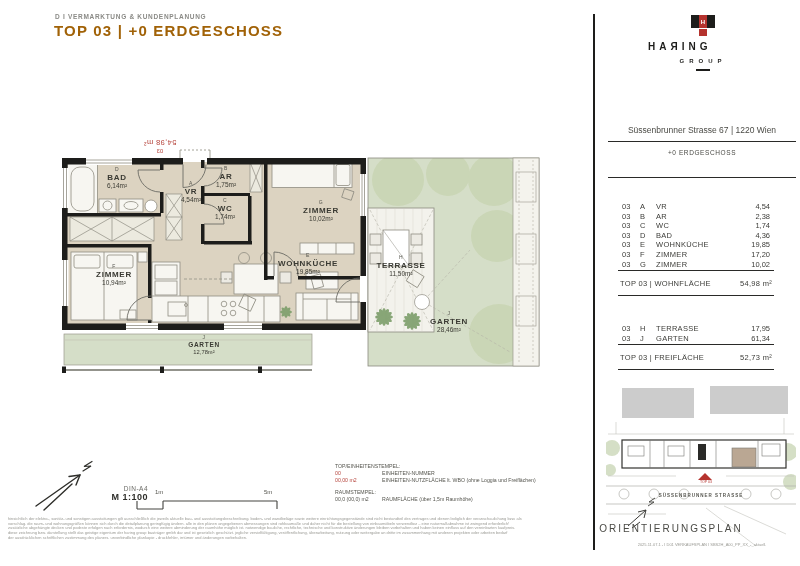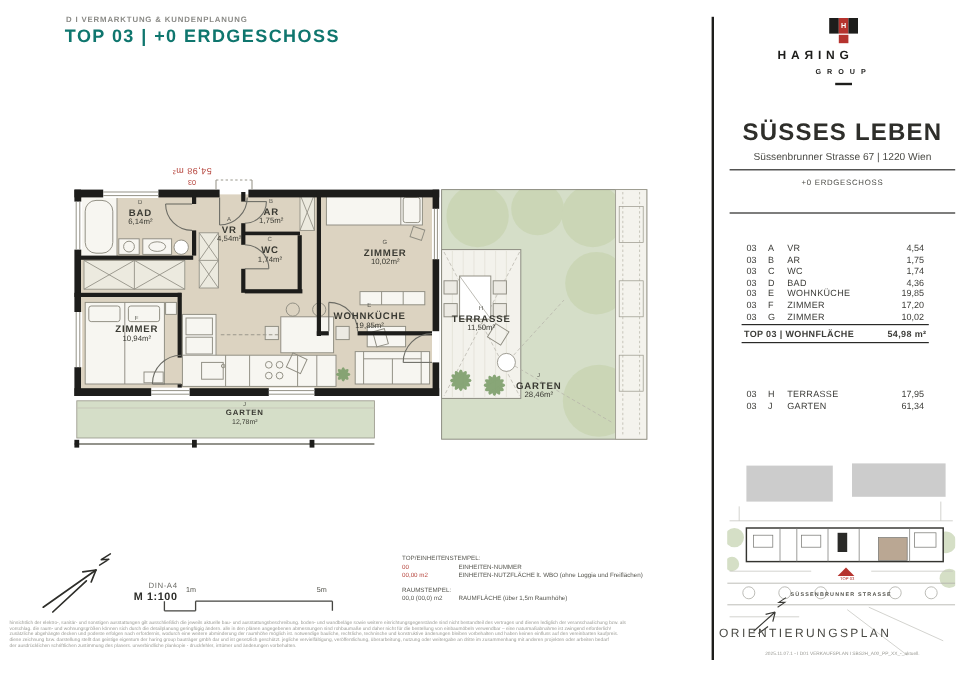--- a/index.html
+++ b/index.html
@@ -2,21 +2,21 @@
 <html><head>
 <meta charset="utf-8">
 <style>
   html,body{margin:0;padding:0;background:#fff;}
   .page{position:relative;width:800px;height:566px;background:#ffffff;overflow:hidden;
         font-family:"Liberation Sans",sans-serif;color:#3c3c38;outline:1px solid #e8e8e6;}
   .abs{position:absolute;}
 
   
   .eyebrow{left:55px;top:13px;font-size:6.5px;letter-spacing:.7px;color:#8a8a86;font-weight:700;}
-  .main-title{left:54px;top:22px;font-size:15px;font-weight:700;letter-spacing:1.2px;color:#0f766e;}
+  .main-title{left:54px;top:22px;font-size:15px;font-weight:700;letter-spacing:1.2px;color:#a16207;}
 
   
   .vdivider{left:593px;top:14px;width:2px;height:536px;background:#1d1d1b;}
   .logo-icon{left:691px;top:15px;width:24px;height:23px;display:flex;flex-direction:column;align-items:center;}
   .logo-top{display:flex;width:24px;height:13px;}
   .lb{width:8px;height:13px;background:#1d1d1b;}
   .lr{width:8px;height:13px;background:#b5332e;display:flex;align-items:center;justify-content:center;}
   .lrH{color:#fff;font-size:6px;font-weight:700;line-height:1;}
   .logo-bot{width:8px;height:7px;background:#b5332e;margin-top:1px;}
   .brand-name{left:648px;top:41px;width:110px;text-align:left;font-size:10px;font-weight:700;letter-spacing:4px;color:#1d1d1b;}
@@ -25,22 +25,22 @@
   .proj-title{left:608px;top:100px;width:188px;text-align:center;font-size:20px;font-weight:700;letter-spacing:1px;color:#2e2e2a;}
   .proj-addr{left:608px;top:125px;width:188px;text-align:center;font-size:8.5px;color:#4a4a45;}
   .rule{left:608px;width:188px;height:1px;background:#2a2a28;}
   .floor-line{left:608px;top:149px;width:188px;text-align:center;font-size:6.5px;letter-spacing:.6px;color:#4a4a45;}
   .unit-line{left:608px;top:158px;width:188px;text-align:center;font-size:9px;font-weight:700;letter-spacing:.6px;color:#2e2e2a;}
 
   
   .tbl{left:622px;width:148px;font-size:7.5px;color:#3c3c38;}
   .trow{display:flex;height:9.6px;line-height:9.6px;}
   .c1{width:18px;} .c2{width:16px;} .c3{flex:1;letter-spacing:.3px;} .c4{width:44px;text-align:right;}
-  .total{left:618px;width:156px;height:16px;border-top:1.1px solid #2a2a28;border-bottom:1.1px solid #2a2a28;
-         display:flex;justify-content:space-between;align-items:center;font-size:7.5px;letter-spacing:.3px;padding:0 2px;box-sizing:border-box;font-weight:bold;}
+  .total{left:618px;width:156px;height:26px;border-top:1.1px solid #2a2a28;border-bottom:1.1px solid #2a2a28;
+         display:flex;justify-content:space-between;align-items:center;font-size:7.5px;letter-spacing:.3px;padding:0 2px;box-sizing:border-box;}
 
   
   .rlabel{position:absolute;text-align:center;transform:translateX(-50%);line-height:1.18;color:#3a3a33;white-space:nowrap;}
   .rlabel .lt{display:block;font-size:5px;letter-spacing:.5px;color:#55554e;}
   .rlabel .nm{display:block;font-size:8px;font-weight:700;letter-spacing:.7px;}
   .rlabel .ar{display:block;font-size:6.5px;}
   .rlabel.small .nm{font-size:6.5px;} .rlabel.small .ar{font-size:5.8px;}
   .stamp{left:125px;top:138px;width:70px;transform:rotate(180deg);color:#b5433b;text-align:center;line-height:1.2;}
   .stamp .s1{font-size:6px;} .stamp .s2{font-size:7.5px;letter-spacing:.4px;}
 
@@ -354,38 +354,37 @@
           <span class="lrH">H</span>
         </div>
       <div class="lb"></div>
     </div>
     <div class="logo-bot"></div>
   </div>
   <div class="abs brand-name">HAЯING</div>
   <div class="abs brand-group">GROUP</div>
   <div class="abs brand-dash"></div>
 
-  <div class="abs proj-title">SÜSSES LEBEN</div>
   <div class="abs proj-addr">Süssenbrunner Strasse 67 | 1220 Wien</div>
   <div class="abs rule" style="top:141px;"></div>
   <div class="abs floor-line">+0 ERDGESCHOSS</div>
   <div class="abs rule" style="top:177px;"></div>
 
   <div class="abs tbl" style="top:202px;">
     <div class="trow">
         <span class="c1">03</span>
         <span class="c2">A</span>
         <span class="c3">VR</span>
         <span class="c4">4,54</span>
       </div>
     <div class="trow">
         <span class="c1">03</span>
         <span class="c2">B</span>
         <span class="c3">AR</span>
-        <span class="c4">1,75</span>
+        <span class="c4">2,38</span>
       </div>
     <div class="trow">
         <span class="c1">03</span>
         <span class="c2">C</span>
         <span class="c3">WC</span>
         <span class="c4">1,74</span>
       </div>
     <div class="trow">
         <span class="c1">03</span>
         <span class="c2">D</span>
@@ -422,20 +421,24 @@
         <span class="c2">H</span>
         <span class="c3">TERRASSE</span>
         <span class="c4">17,95</span>
       </div>
     <div class="trow">
         <span class="c1">03</span>
         <span class="c2">J</span>
         <span class="c3">GARTEN</span>
         <span class="c4">61,34</span>
       </div>
+  </div>
+  <div class="abs total" style="top:344px;">
+    <span>TOP 03 | FREIFLÄCHE</span>
+      <span>52,73 m²</span>
   </div>
 
   <svg class="abs" style="left:606px;top:386px;" width="190" height="166" viewBox="0 0 190 166">
     <rect x="16" y="2" width="72" height="30" fill="#cccccc"></rect>
     <rect x="104" y="0" width="78" height="28" fill="#cccccc"></rect>
     <g fill="#d5dfc6">
       <circle cx="6" cy="62" r="8"></circle>
         <circle cx="4" cy="84" r="6"></circle>
         <circle cx="182" cy="66" r="9"></circle>
         <circle cx="185" cy="96" r="8"></circle>

